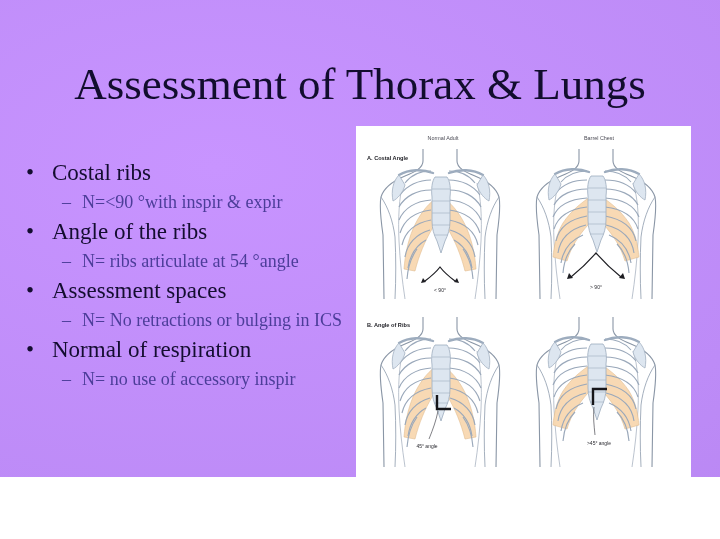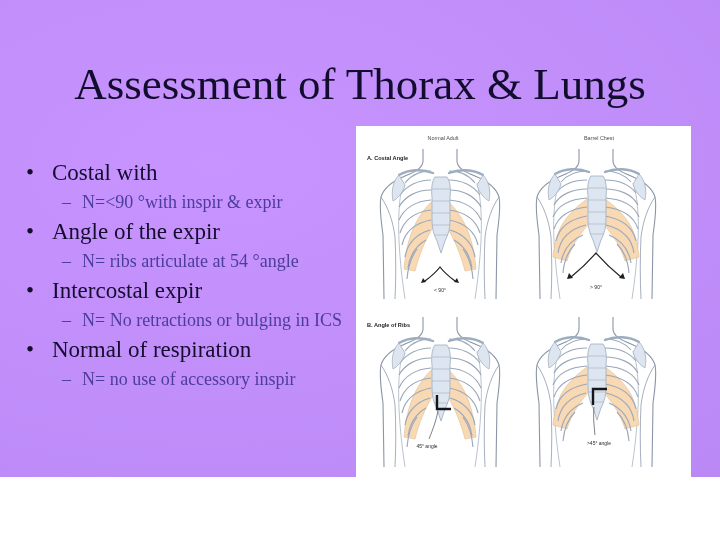--- a/index.html
+++ b/index.html
@@ -118,43 +118,43 @@
 
 <div id="slide">
 
   <h1 id="title">Assessment of Thorax &amp; Lungs</h1>
 
   <div id="body">
 
     <div class="bullet-group">
       <div class="lvl1">
         <span class="dot">•</span>
-        <span>Costal with</span>
+        <span>Costal ribs</span>
       </div>
       <div class="lvl2">
         <span class="dash">–</span>
         <span>N=&lt;90 °with inspir &amp; expir</span>
       </div>
     </div>
 
     <div class="bullet-group">
       <div class="lvl1">
         <span class="dot">•</span>
-        <span>Angle of the expir</span>
+        <span>Angle of the ribs</span>
       </div>
       <div class="lvl2">
         <span class="dash">–</span>
         <span>N= ribs articulate at 54 °angle</span>
       </div>
     </div>
 
     <div class="bullet-group">
       <div class="lvl1">
         <span class="dot">•</span>
-        <span>Intercostal expir</span>
+        <span>Assessment spaces</span>
       </div>
       <div class="lvl2">
         <span class="dash">–</span>
         <span>N= No retractions or bulging in ICS</span>
       </div>
     </div>
 
     <div class="bullet-group">
       <div class="lvl1">
         <span class="dot">•</span>

